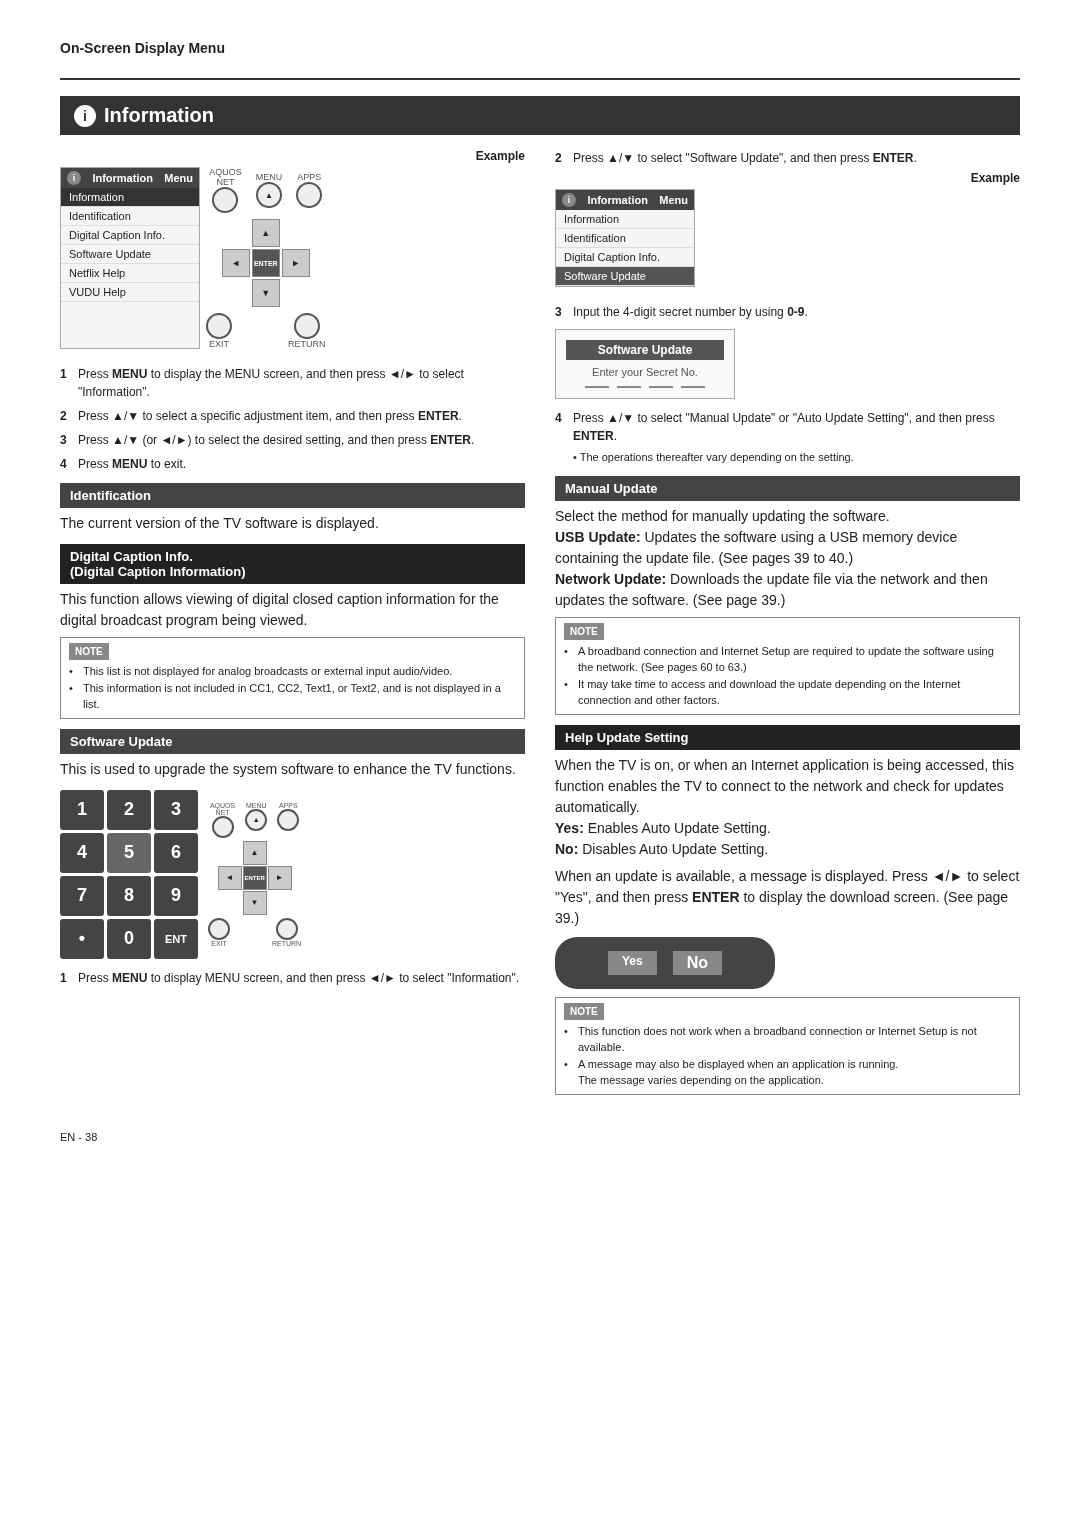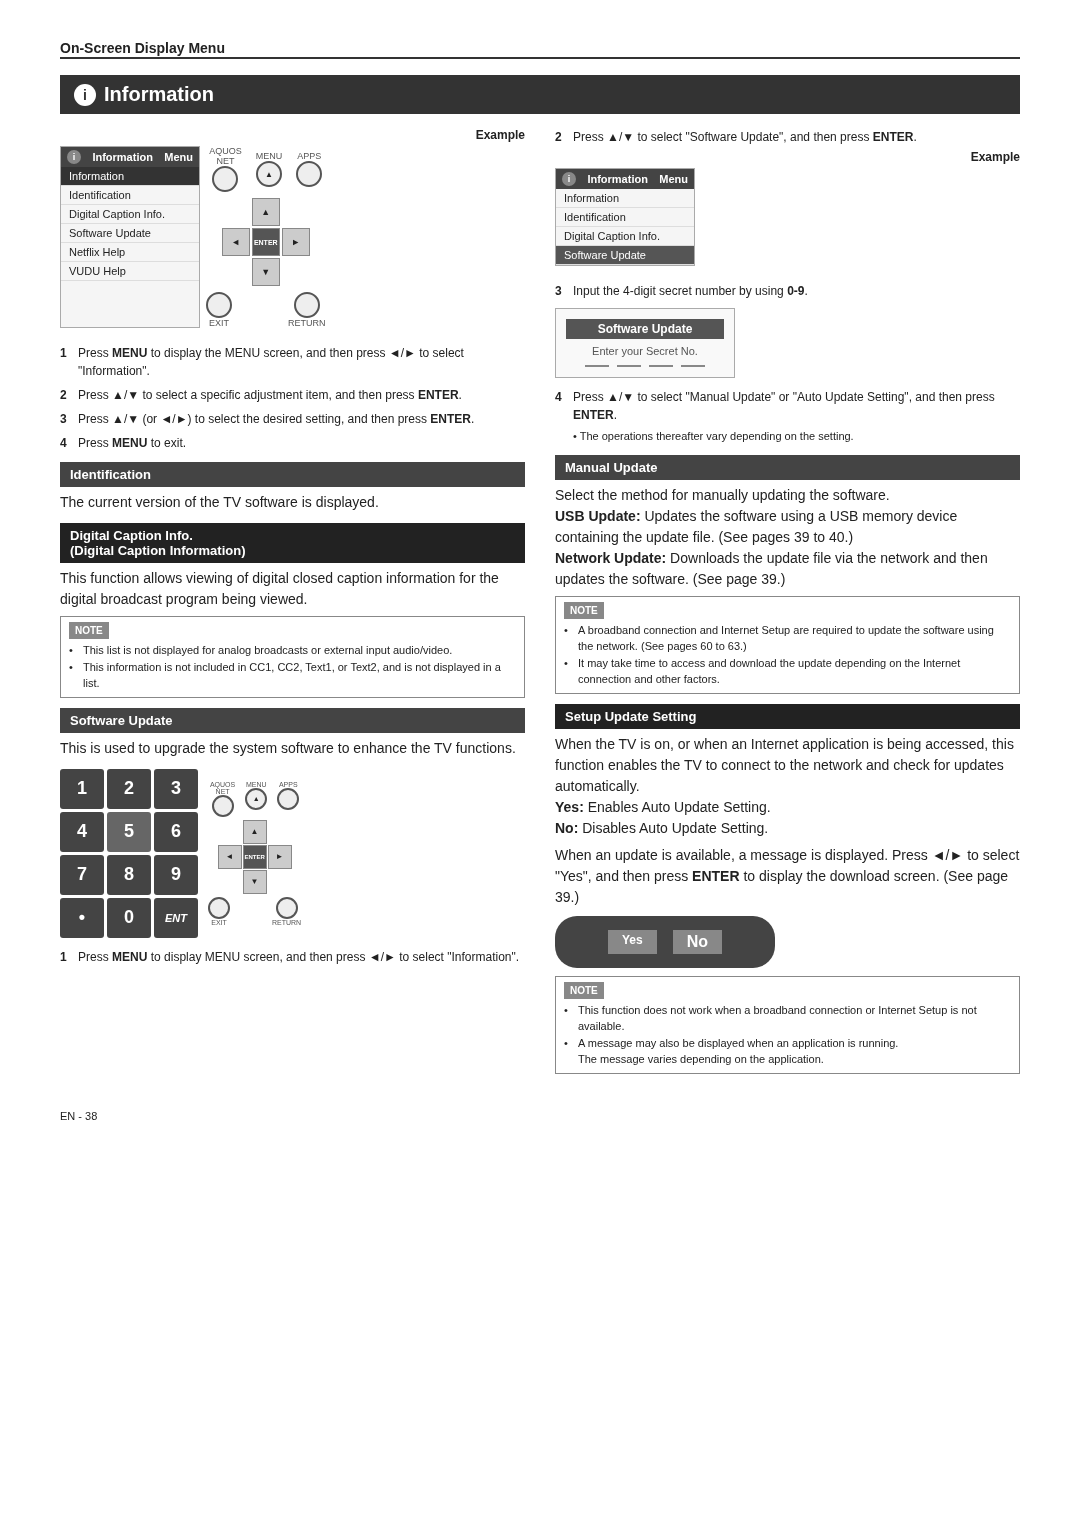--- a/index.html
+++ b/index.html
@@ -8,21 +8,21 @@
       min-height: 1527px;
       background: #fff;
       font-family: Arial, Helvetica, sans-serif;
       font-size: 13px;
       color: #222;
       padding: 40px 60px;
     }
 
     .page-header {
       border-bottom: 2px solid #333;
-      padding-bottom: 1px;
+      padding-bottom: 22px;
       margin-bottom: 16px;
     }
     .page-header-title {
       font-size: 14px;
       font-weight: bold;
     }
 
     .section-title-bar {
       background: #333;
       color: #fff;
@@ -250,21 +250,20 @@
       color: #fff;
       display: flex;
       align-items: center;
       justify-content: center;
       font-size: 18px;
       font-weight: bold;
       border-radius: 3px;
     }
     .numpad-key.small-key {
       font-size: 11px;
-      font-style: italic;
     }
 
     
     .remote-small {
       display: flex;
       flex-direction: column;
       align-items: center;
       gap: 3px;
     }
     .remote-small-top {
@@ -626,21 +625,21 @@
           <span class="note-bullet">•</span>
           <span>A broadband connection and Internet Setup are required to update the software using the network. (See pages 60 to 63.)</span>
         </div>
       <div class="note-item">
           <span class="note-bullet">•</span>
           <span>It may take time to access and download the update depending on the Internet connection and other factors.</span>
         </div>
     </div>
 
     <div class="sub-section-bar sub-section-bar-dark" style="margin-top:10px;">
-      <span>Setup Update Setting</span>
+      <span>Help Update Setting</span>
     </div>
     <div class="body-text">When the TV is on, or when an Internet application is being accessed, this function enables the TV to connect to the network and check for updates automatically.<br>
       <span class="bold">Yes:</span> Enables Auto Update Setting.<br>
       <span class="bold">No:</span> Disables Auto Update Setting.
     </div>
     <div class="body-text">When an update is available, a message is displayed. Press ◄/► to select "Yes", and then press <span class="bold">ENTER</span> to display the download screen. (See page 39.)</div>
 
     <div class="yes-no-box">
       <div class="yes-btn">Yes</div>
       <div class="no-btn">No</div>

